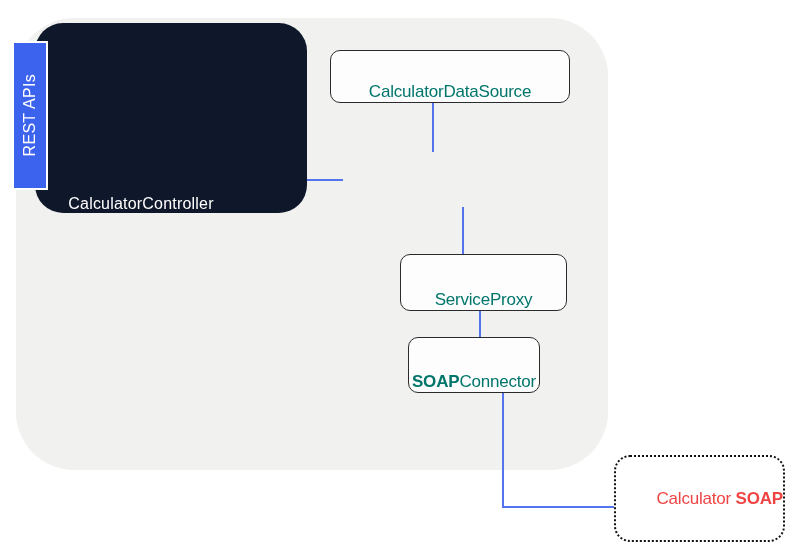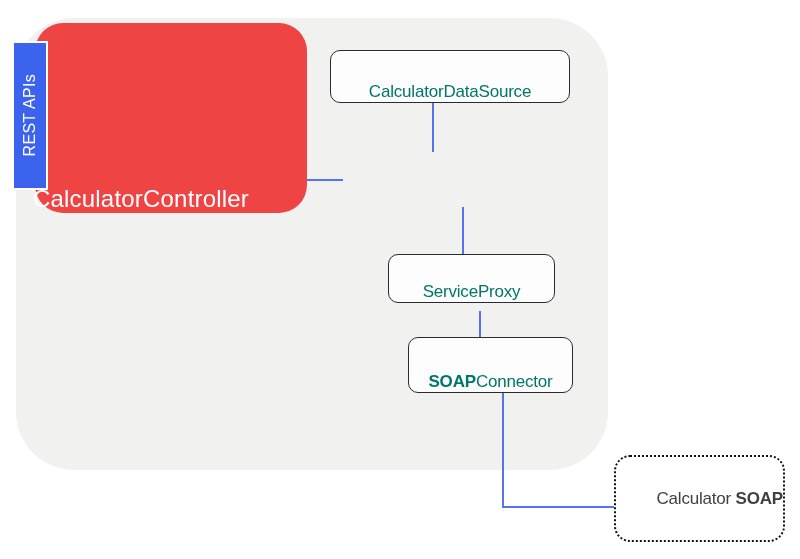--- a/index.html
+++ b/index.html
@@ -44,24 +44,24 @@
     border-radius: 10px;
     color: #00756b;
     font-size: 17px;
     font-weight: 500;
     letter-spacing: -0.2px;
   }
 
   .controller {
     left: 35px; top: 23px;
     width: 272px; height: 190px;
-    background: #ef4444;
+    background: #0f172a;
     border-radius: 28px;
     color: #ffffff;
-    font-size: 24px;
+    font-size: 16px;
     font-weight: 400;
     letter-spacing: 0.2px;
     padding-right: 60px;
   }
 
   .rest-tab {
     position: absolute;
     left: 12px; top: 41px;
     width: 36px; height: 149px;
     background: #3c63ee;
@@ -77,30 +77,30 @@
     transform: rotate(180deg);
     color: #ffffff;
     font-size: 16px;
     font-weight: 500;
     letter-spacing: 0.3px;
     white-space: nowrap;
   }
 
   .data-source      { left: 330px; top:  50px; width: 240px; height: 53px; }
   .service-provider { left: 343px; top: 152px; width: 240px; height: 55px; }
-  .service-proxy    { left: 388px; top: 254px; width: 167px; height: 49px; }
-  .soap-connector   { left: 408px; top: 337px; width: 165px; height: 56px; }
+  .service-proxy    { left: 400px; top: 254px; width: 167px; height: 57px; }
+  .soap-connector   { left: 408px; top: 337px; width: 132px; height: 56px; }
 
   .soap-web-service {
     left: 614px; top: 455px;
     width: 171px; height: 87px;
     background: #ffffff;
     border: 2px dotted #111111;
     border-radius: 16px;
-    color: #404040;
+    color: #ef4444;
     font-size: 17px;
     font-weight: 500;
     letter-spacing: -0.2px;
     line-height: 25px;
     flex-direction: column;
   }
 
   .bold { font-weight: 700; }
 
   

